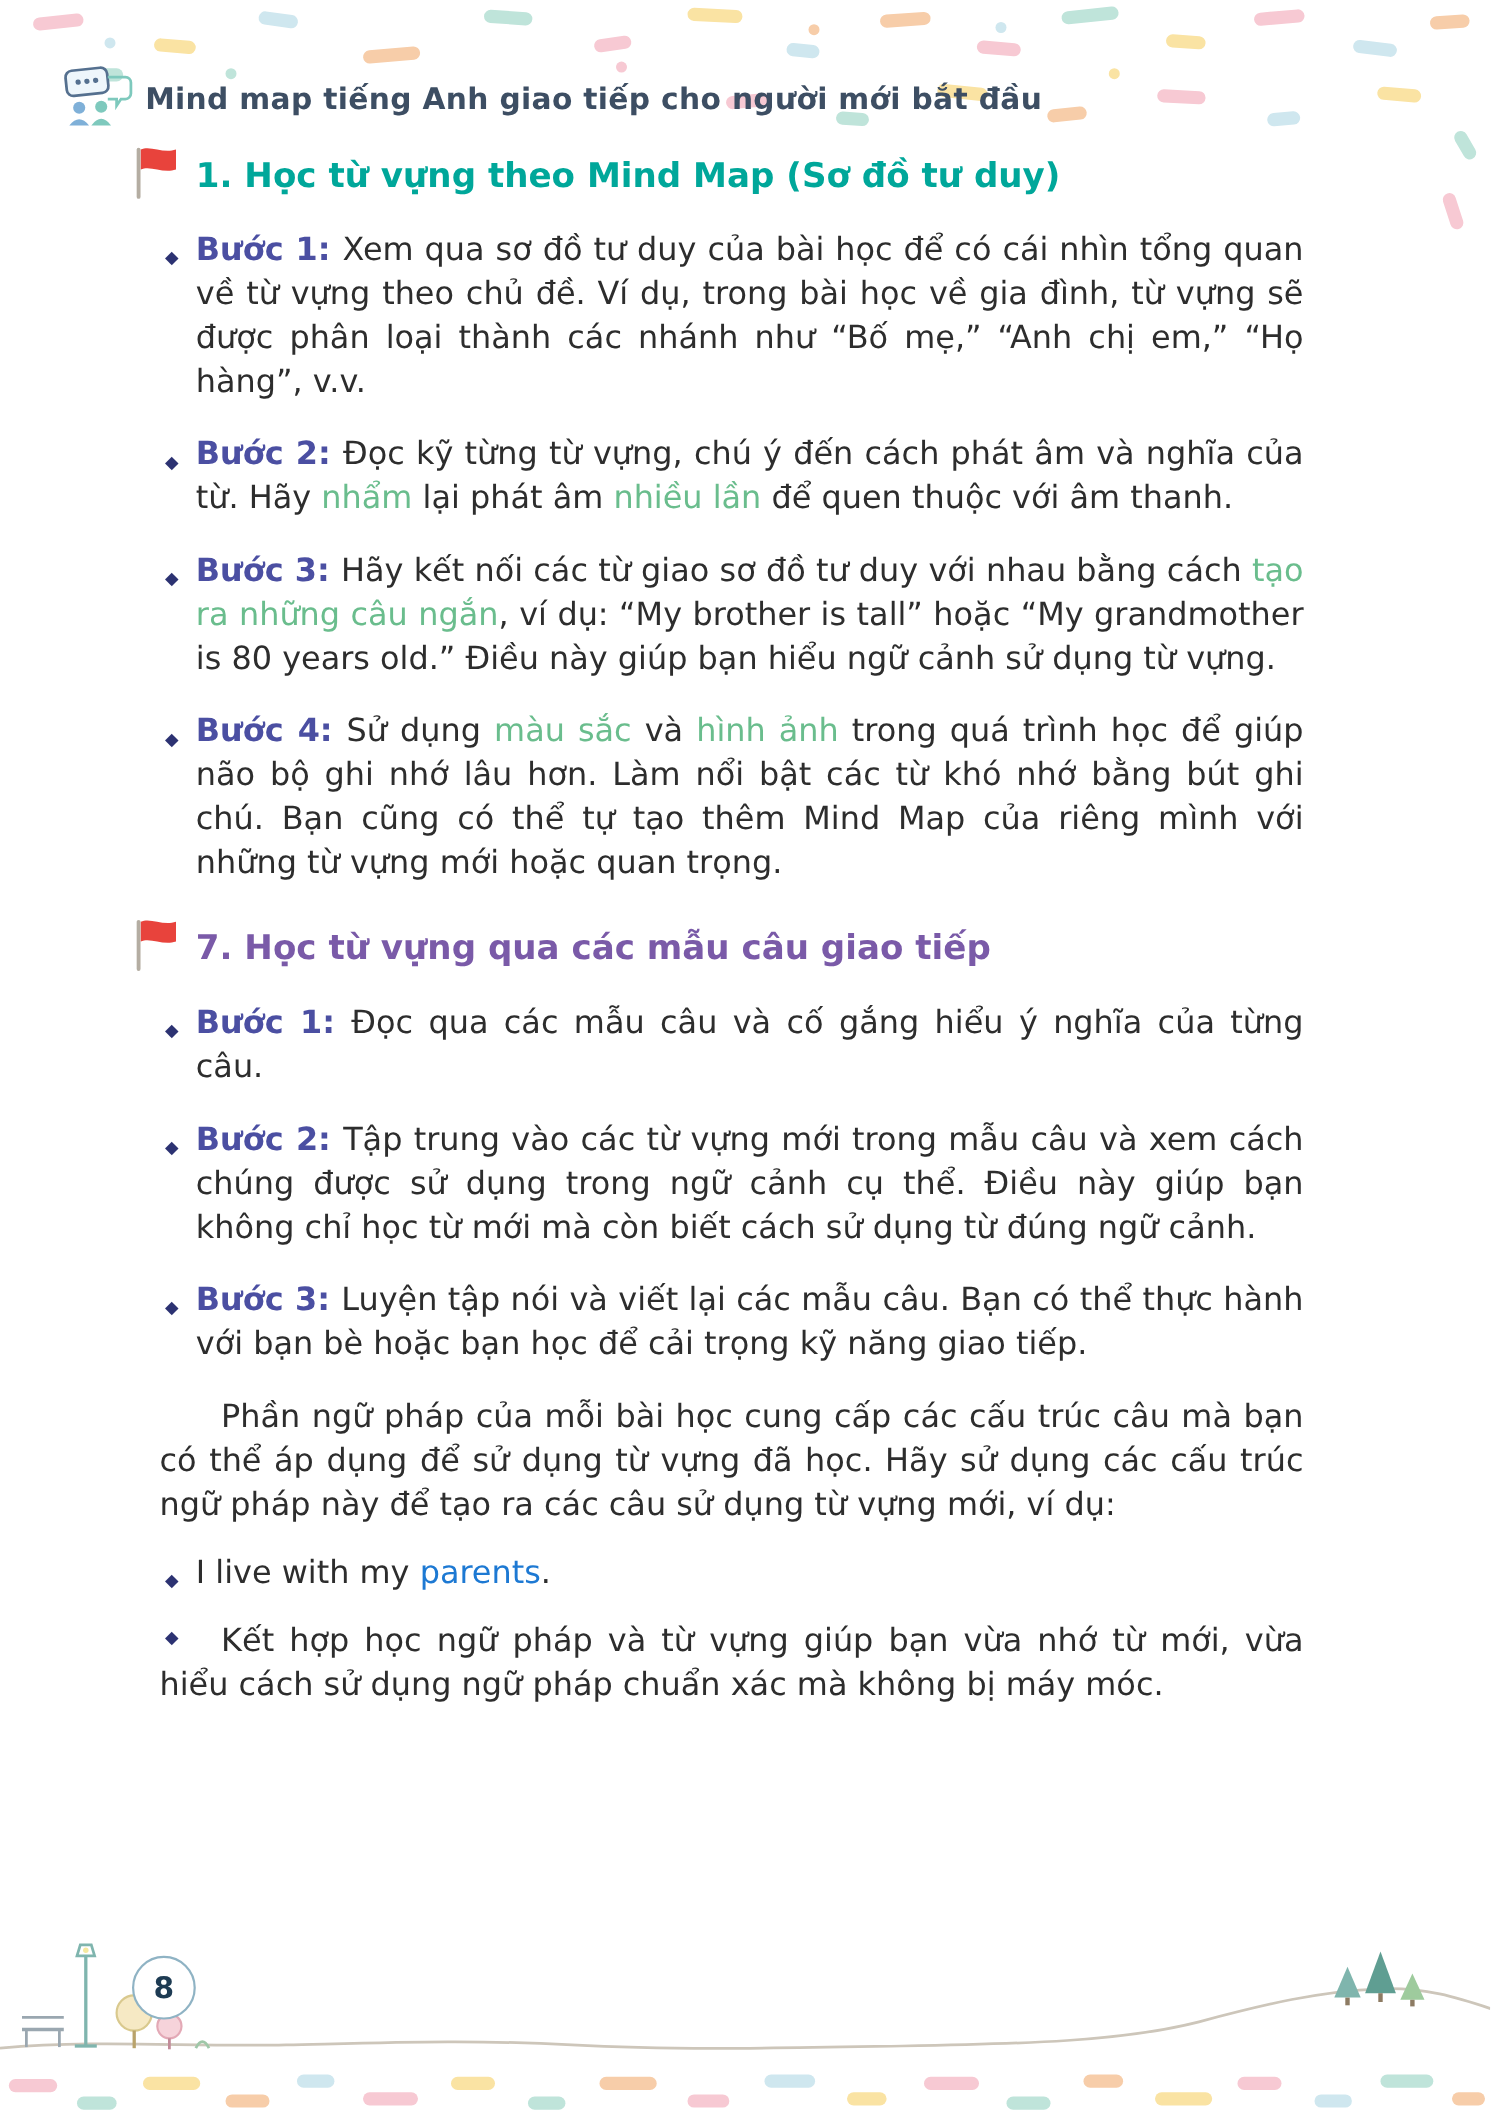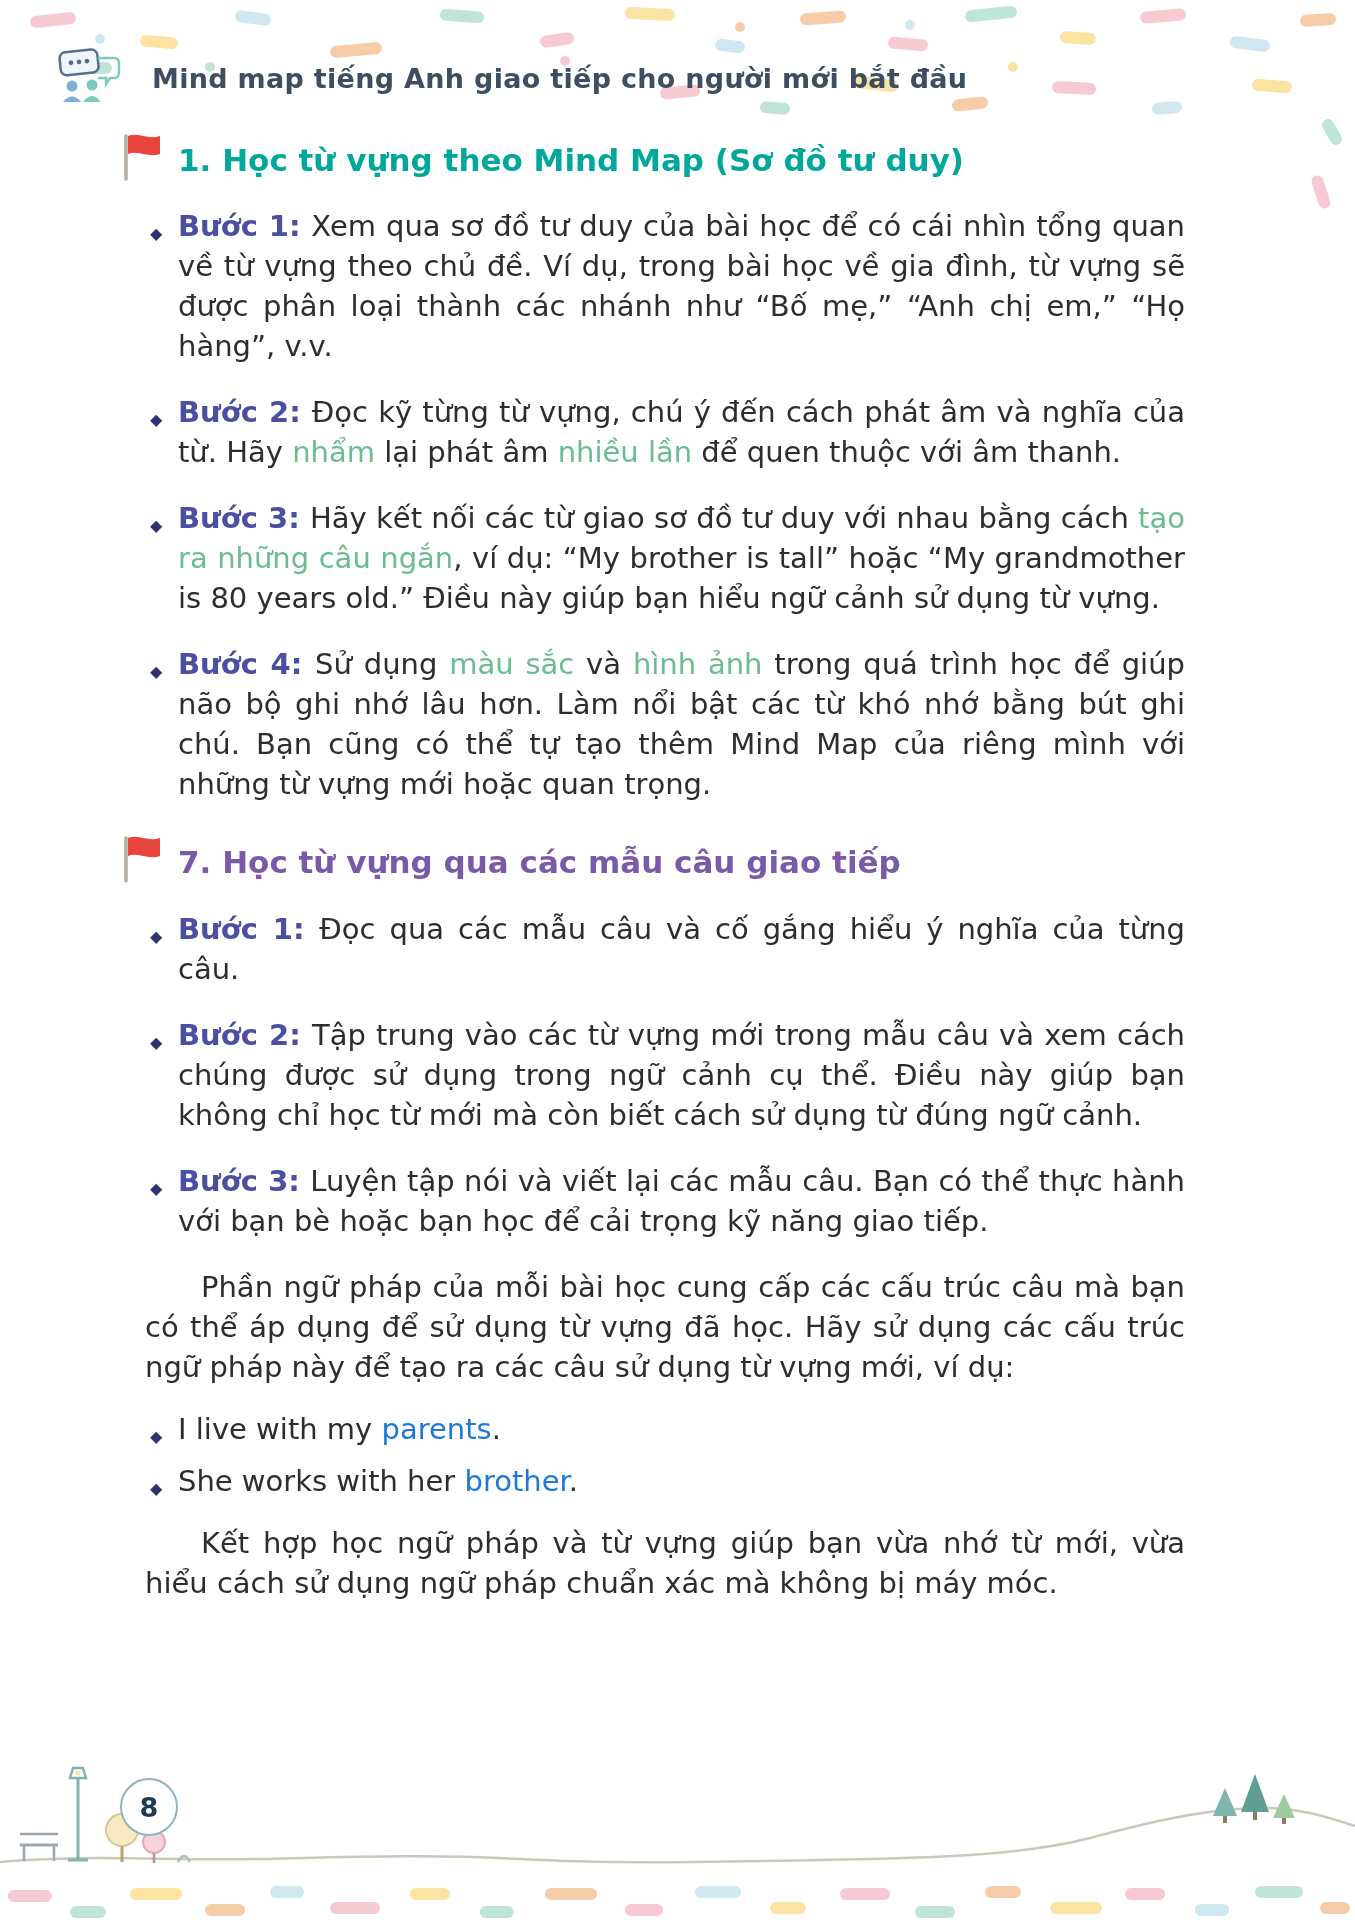--- a/index.html
+++ b/index.html
@@ -10,21 +10,21 @@
     overflow:hidden;
     font-family:"DejaVu Sans","Liberation Sans",sans-serif;
     color:var(--body,#2d2d2d);
   }
   
   .deco{position:absolute;left:0;top:0;width:100%;height:100%;pointer-events:none;z-index:0;}
   .dash{position:absolute;height:12px;border-radius:7px;}
   .dot{position:absolute;width:10px;height:10px;border-radius:50%;}
 
   
-  .header{position:absolute;left:52px;top:48px;display:flex;align-items:center;gap:28px;z-index:2;justify-content:space-between;}
+  .header{position:absolute;left:52px;top:60px;display:flex;align-items:center;gap:8px;z-index:2;justify-content:space-between;}
   .book-title{
     font-size:27px;font-weight:bold;color:#3d4e63;letter-spacing:.3px;
   }
 
   
   main{position:absolute;left:145px;top:140px;width:1040px;z-index:1;}
   .heading{position:relative;padding-left:33px;margin:38px 0 20px 0;}
   .heading:first-child{margin-top:0;}
   .heading .flag{position:absolute;left:-24px;top:-8px;}
   .heading-text{font-size:31px;font-weight:bold;line-height:1.3;}
@@ -139,21 +139,21 @@
       <div class="bullet"><span class="diamond">◆</span><span><span class="run-step">Bước 4: </span><span class="run-b">Sử dụng </span><span class="run-green">màu sắc</span><span class="run-b"> và </span><span class="run-green">hình ảnh</span><span class="run-b"> trong quá trình học để giúp não bộ ghi nhớ lâu hơn. Làm nổi bật các từ khó nhớ bằng bút ghi chú. Bạn cũng có thể tự tạo thêm Mind Map của riêng mình với những từ vựng mới hoặc quan trọng.</span></span></div>
       <div class="heading"><span class="flag"><svg width="42" height="50" viewBox="0 0 42 50">
   <line x1="5" y1="4" x2="5" y2="47" stroke="#b4ada2" stroke-width="3.5" stroke-linecap="round"></line>
   <path d="M7 4 C 16 0, 27 8, 39 4 L 39 22 C 27 26, 16 18, 7 22 Z" fill="#e8433c"></path>
 </svg></span><span class="heading-text" style="color:var(--purple)">7. Học từ vựng qua các mẫu câu giao tiếp</span></div>
       <div class="bullet"><span class="diamond">◆</span><span><span class="run-step">Bước 1: </span><span class="run-b">Đọc qua các mẫu câu và cố gắng hiểu ý nghĩa của từng câu.</span></span></div>
       <div class="bullet"><span class="diamond">◆</span><span><span class="run-step">Bước 2: </span><span class="run-b">Tập trung vào các từ vựng mới trong mẫu câu và xem cách chúng được sử dụng trong ngữ cảnh cụ thể. Điều này giúp bạn không chỉ học từ mới mà còn biết cách sử dụng từ đúng ngữ cảnh.</span></span></div>
       <div class="bullet"><span class="diamond">◆</span><span><span class="run-step">Bước 3: </span><span class="run-b">Luyện tập nói và viết lại các mẫu câu. Bạn có thể thực hành với bạn bè hoặc bạn học để cải trọng kỹ năng giao tiếp.</span></span></div>
       <p class="para"><span class="run-b">Phần ngữ pháp của mỗi bài học cung cấp các cấu trúc câu mà bạn có thể áp dụng để sử dụng từ vựng đã học. Hãy sử dụng các cấu trúc ngữ pháp này để tạo ra các câu sử dụng từ vựng mới, ví dụ:</span></p>
       <div class="bullet tight"><span class="diamond">◆</span><span><span class="run-b">I live with my </span><span class="run-blue">parents</span><span class="run-b">.</span></span></div>
-      <div class="bullet tight"><span class="diamond">◆</span><span><span class="run-b">She works with her </span><span class="run-blue">brother</span><span class="run-b">.</span></span></div>
+      <div class="bullet tight"><span class="diamond">◆</span></div>
       <p class="para"><span class="run-b">Kết hợp học ngữ pháp và từ vựng giúp bạn vừa nhớ từ mới, vừa hiểu cách sử dụng ngữ pháp chuẩn xác mà không bị máy móc.</span></p>
     </main>
 
   <svg class="footer-svg" width="1355" height="178" viewBox="0 0 1355 178">
 
     <path d="M0 120 C 90 112, 170 119, 260 117 C 350 115, 430 112, 520 117 C 610 122, 700 120, 820 118 C 930 116, 1020 114, 1090 96 C 1150 80, 1200 68, 1255 66 C 1295 64.5, 1325 74, 1355 84" fill="none" stroke="#cdc6ba" stroke-width="2.5"></path>
 
     <g>
       <line x1="78" y1="36" x2="78" y2="118" stroke="#7fb5ae" stroke-width="3"></line>
       <path d="M70 36 L86 36 L83 26 L73 26 Z" fill="none" stroke="#7fb5ae" stroke-width="2.5"></path>

